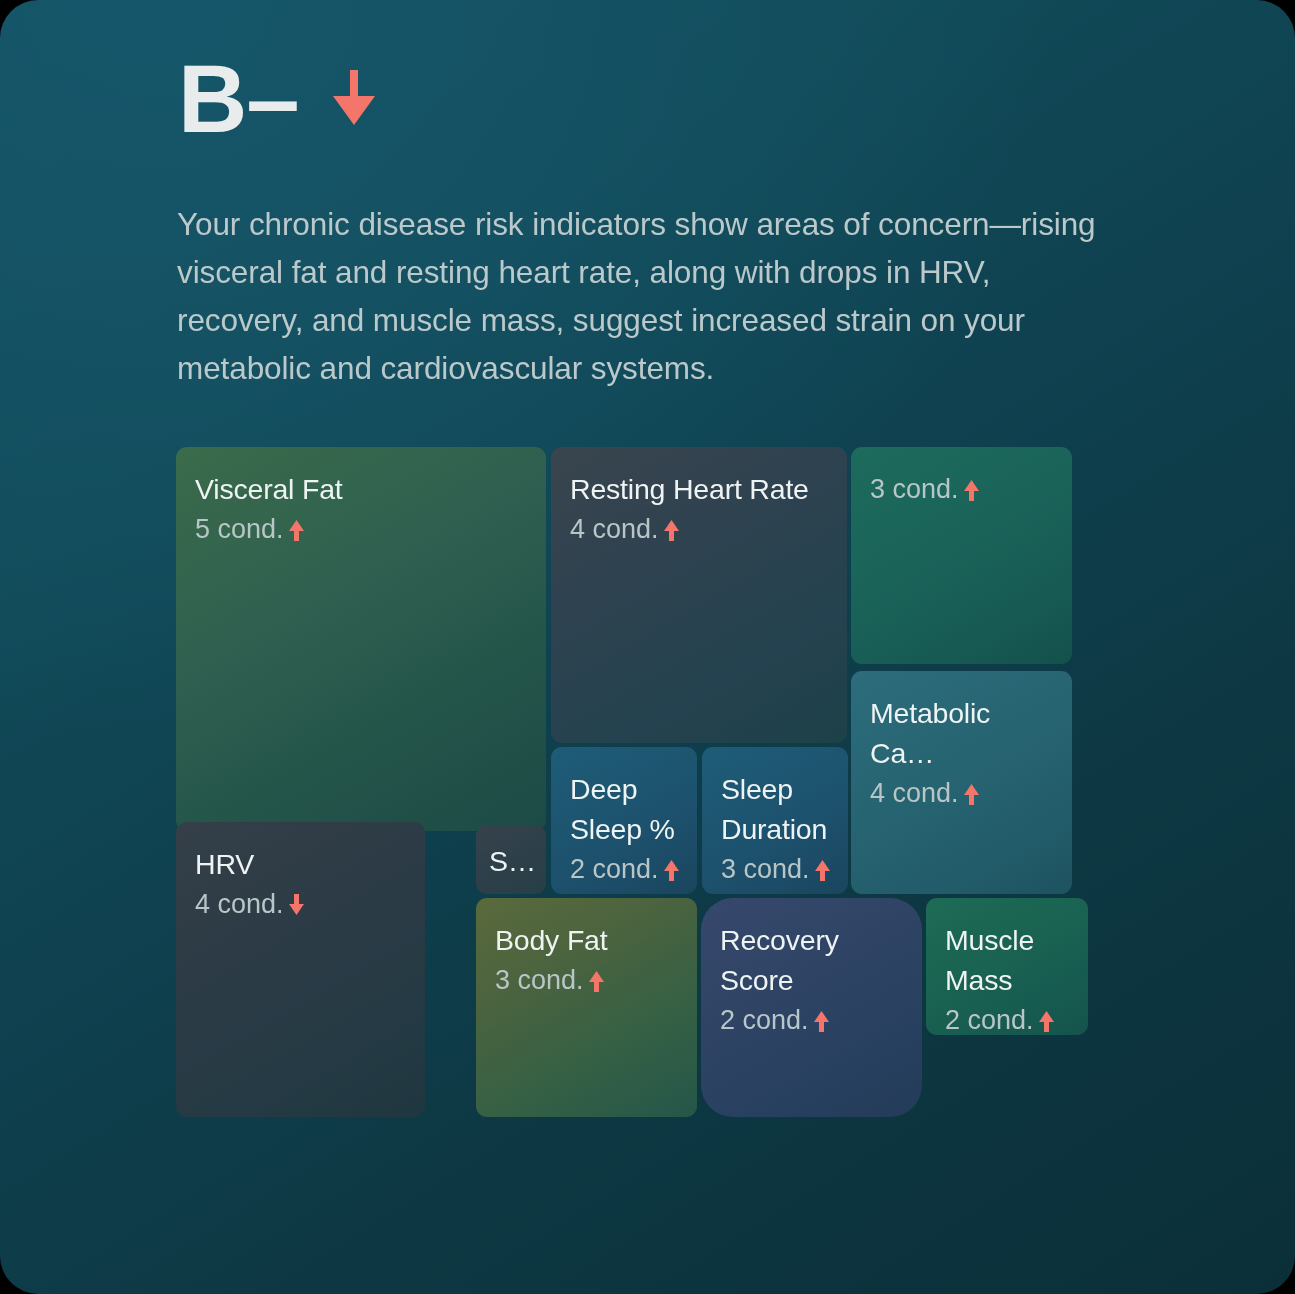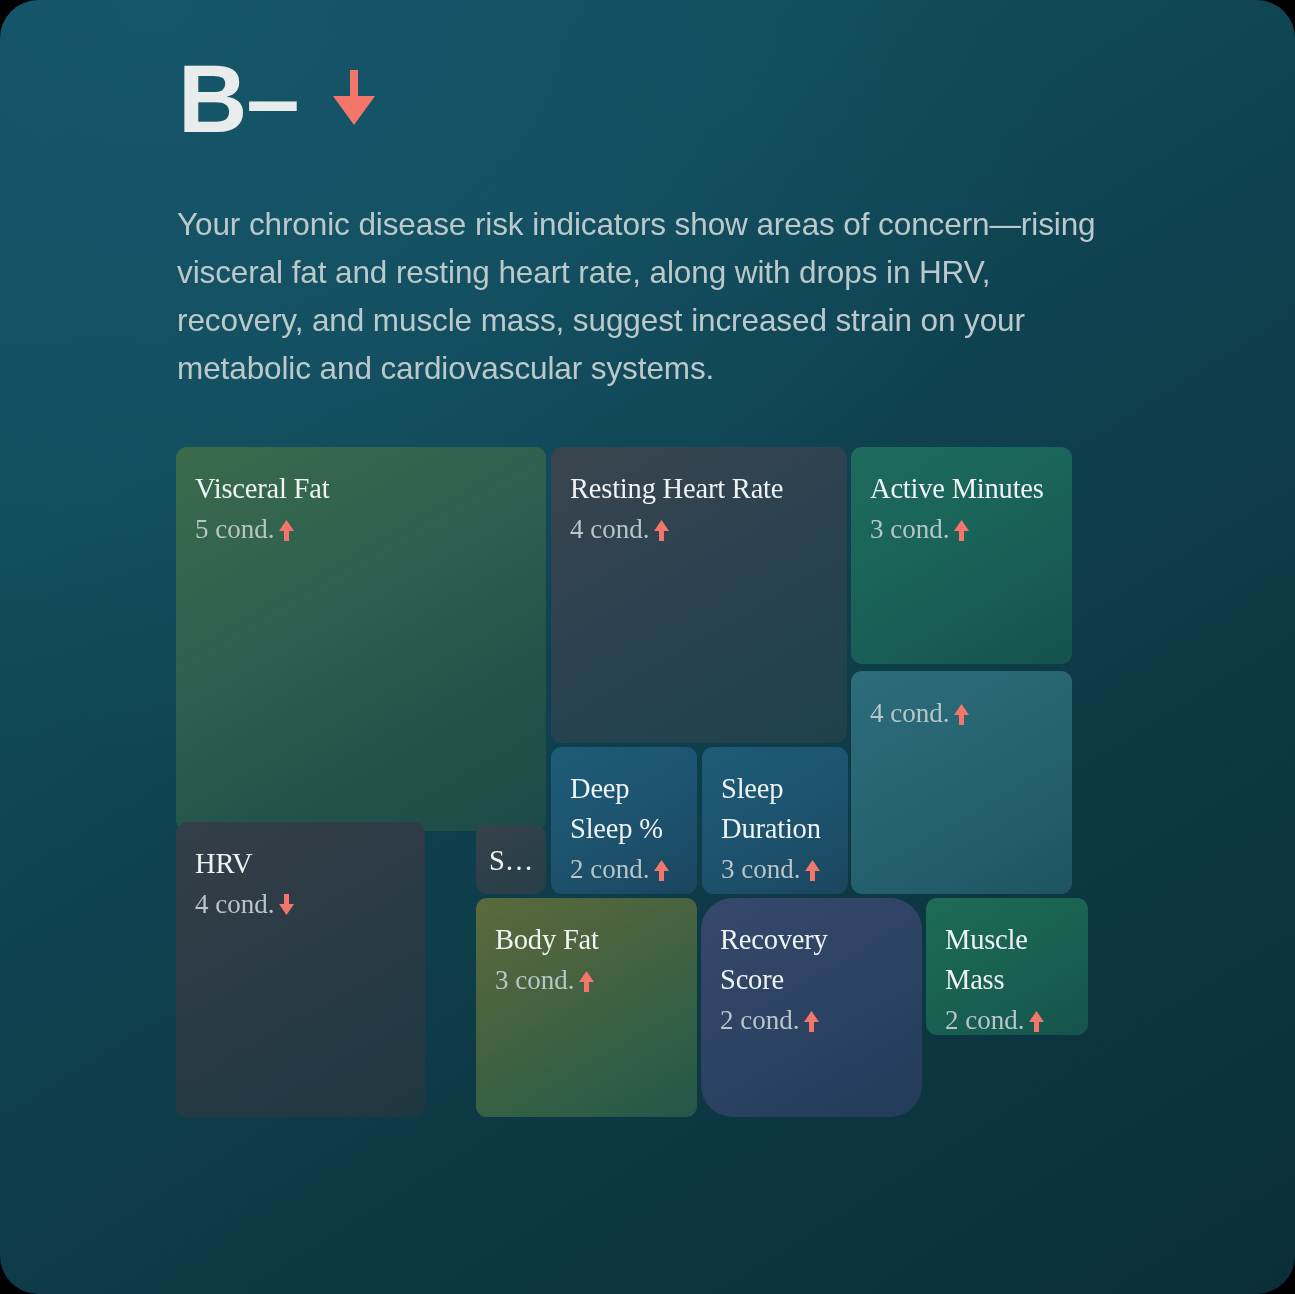--- a/index.html
+++ b/index.html
@@ -68,21 +68,20 @@
   }
 
   
   #treemap {
     position: absolute;
     left: 0;
     top: 0;
     width: 1295px;
     height: 1294px;
     pointer-events: none;
-    font-family: Liberation Serif, serif;
   }
   .tile {
     position: absolute;
     border-radius: 11px;
     box-sizing: border-box;
     overflow: hidden;
     pointer-events: auto;
     padding: 22px 20px 0 19px;
   }
   .tile-label {
@@ -157,30 +156,30 @@
         <div class="tile-label">Resting Heart Rate</div>
         <div class="tile-sub">
           <span>4 cond.</span>
           <svg class="mini-arrow" viewBox="0 0 19 24">
             <rect x="7" width="5" height="13" fill="#f4766b" y="10"></rect>
             <polygon fill="#f4766b" points="2,13 17,13 9.5,2"></polygon>
           </svg>
         </div>
       </div>
       <div class="tile t-teal" style="left: 851px; top: 447px; width: 221px; height: 217px;">
-        <div class="tile-label">Active Minutes</div>
         <div class="tile-sub">
           <span>3 cond.</span>
           <svg class="mini-arrow" viewBox="0 0 19 24">
             <rect x="7" width="5" height="13" fill="#f4766b" y="10"></rect>
             <polygon fill="#f4766b" points="2,13 17,13 9.5,2"></polygon>
           </svg>
         </div>
       </div>
       <div class="tile t-cyan" style="left: 851px; top: 671px; width: 221px; height: 223px;">
+        <div class="tile-label">Metabolic Ca…</div>
         <div class="tile-sub">
           <span>4 cond.</span>
           <svg class="mini-arrow" viewBox="0 0 19 24">
             <rect x="7" width="5" height="13" fill="#f4766b" y="10"></rect>
             <polygon fill="#f4766b" points="2,13 17,13 9.5,2"></polygon>
           </svg>
         </div>
       </div>
       <div class="tile t-blue" style="left: 551px; top: 747px; width: 146px; height: 147px;">
         <div class="tile-label">Deep

